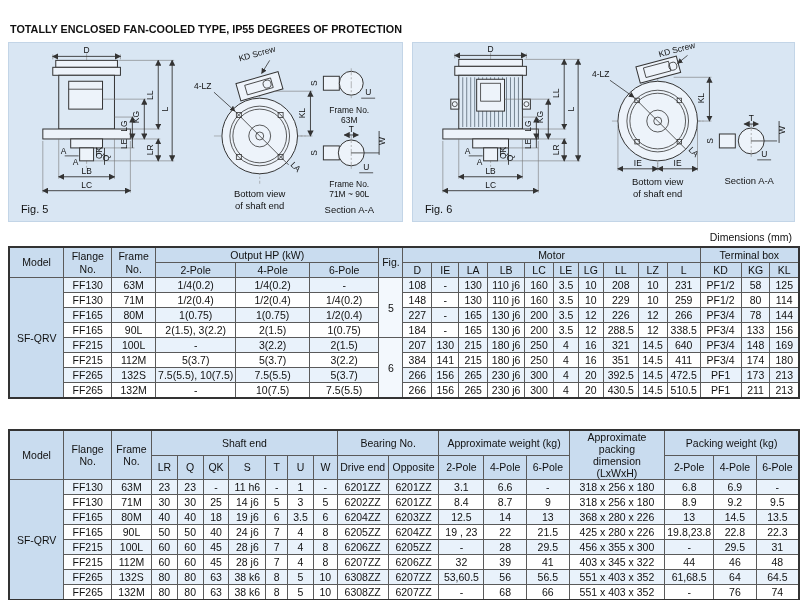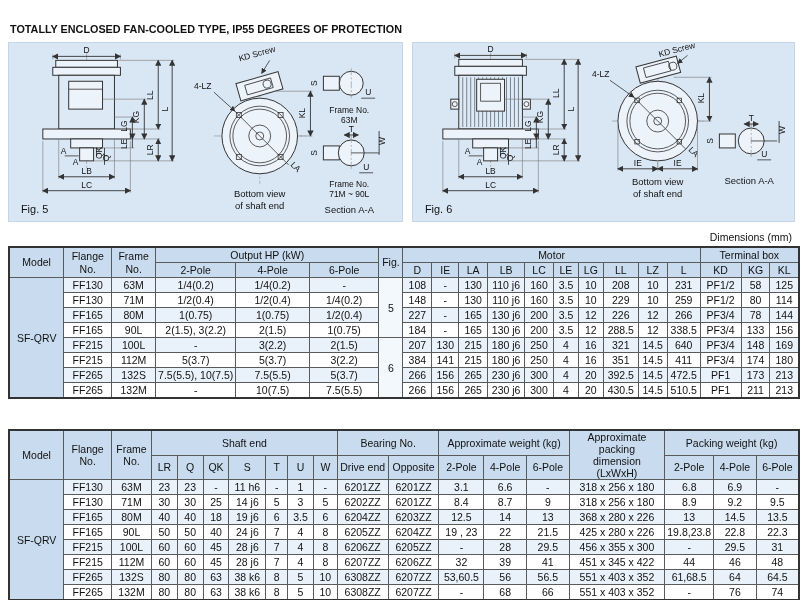--- a/index.html
+++ b/index.html
@@ -656,21 +656,21 @@
           <td>45</td>
           <td>28 j6</td>
           <td>7</td>
           <td>4</td>
           <td>8</td>
           <td>6207ZZ</td>
           <td>6206ZZ</td>
           <td>32</td>
           <td>39</td>
           <td>41</td>
-          <td>451 x 345 x 422</td>
+          <td>403 x 345 x 322</td>
           <td>44</td>
           <td>46</td>
           <td>48</td>
         </tr>
         <tr>
           <td>FF265</td>
           <td>132S</td>
           <td>80</td>
           <td>80</td>
           <td>63</td>

